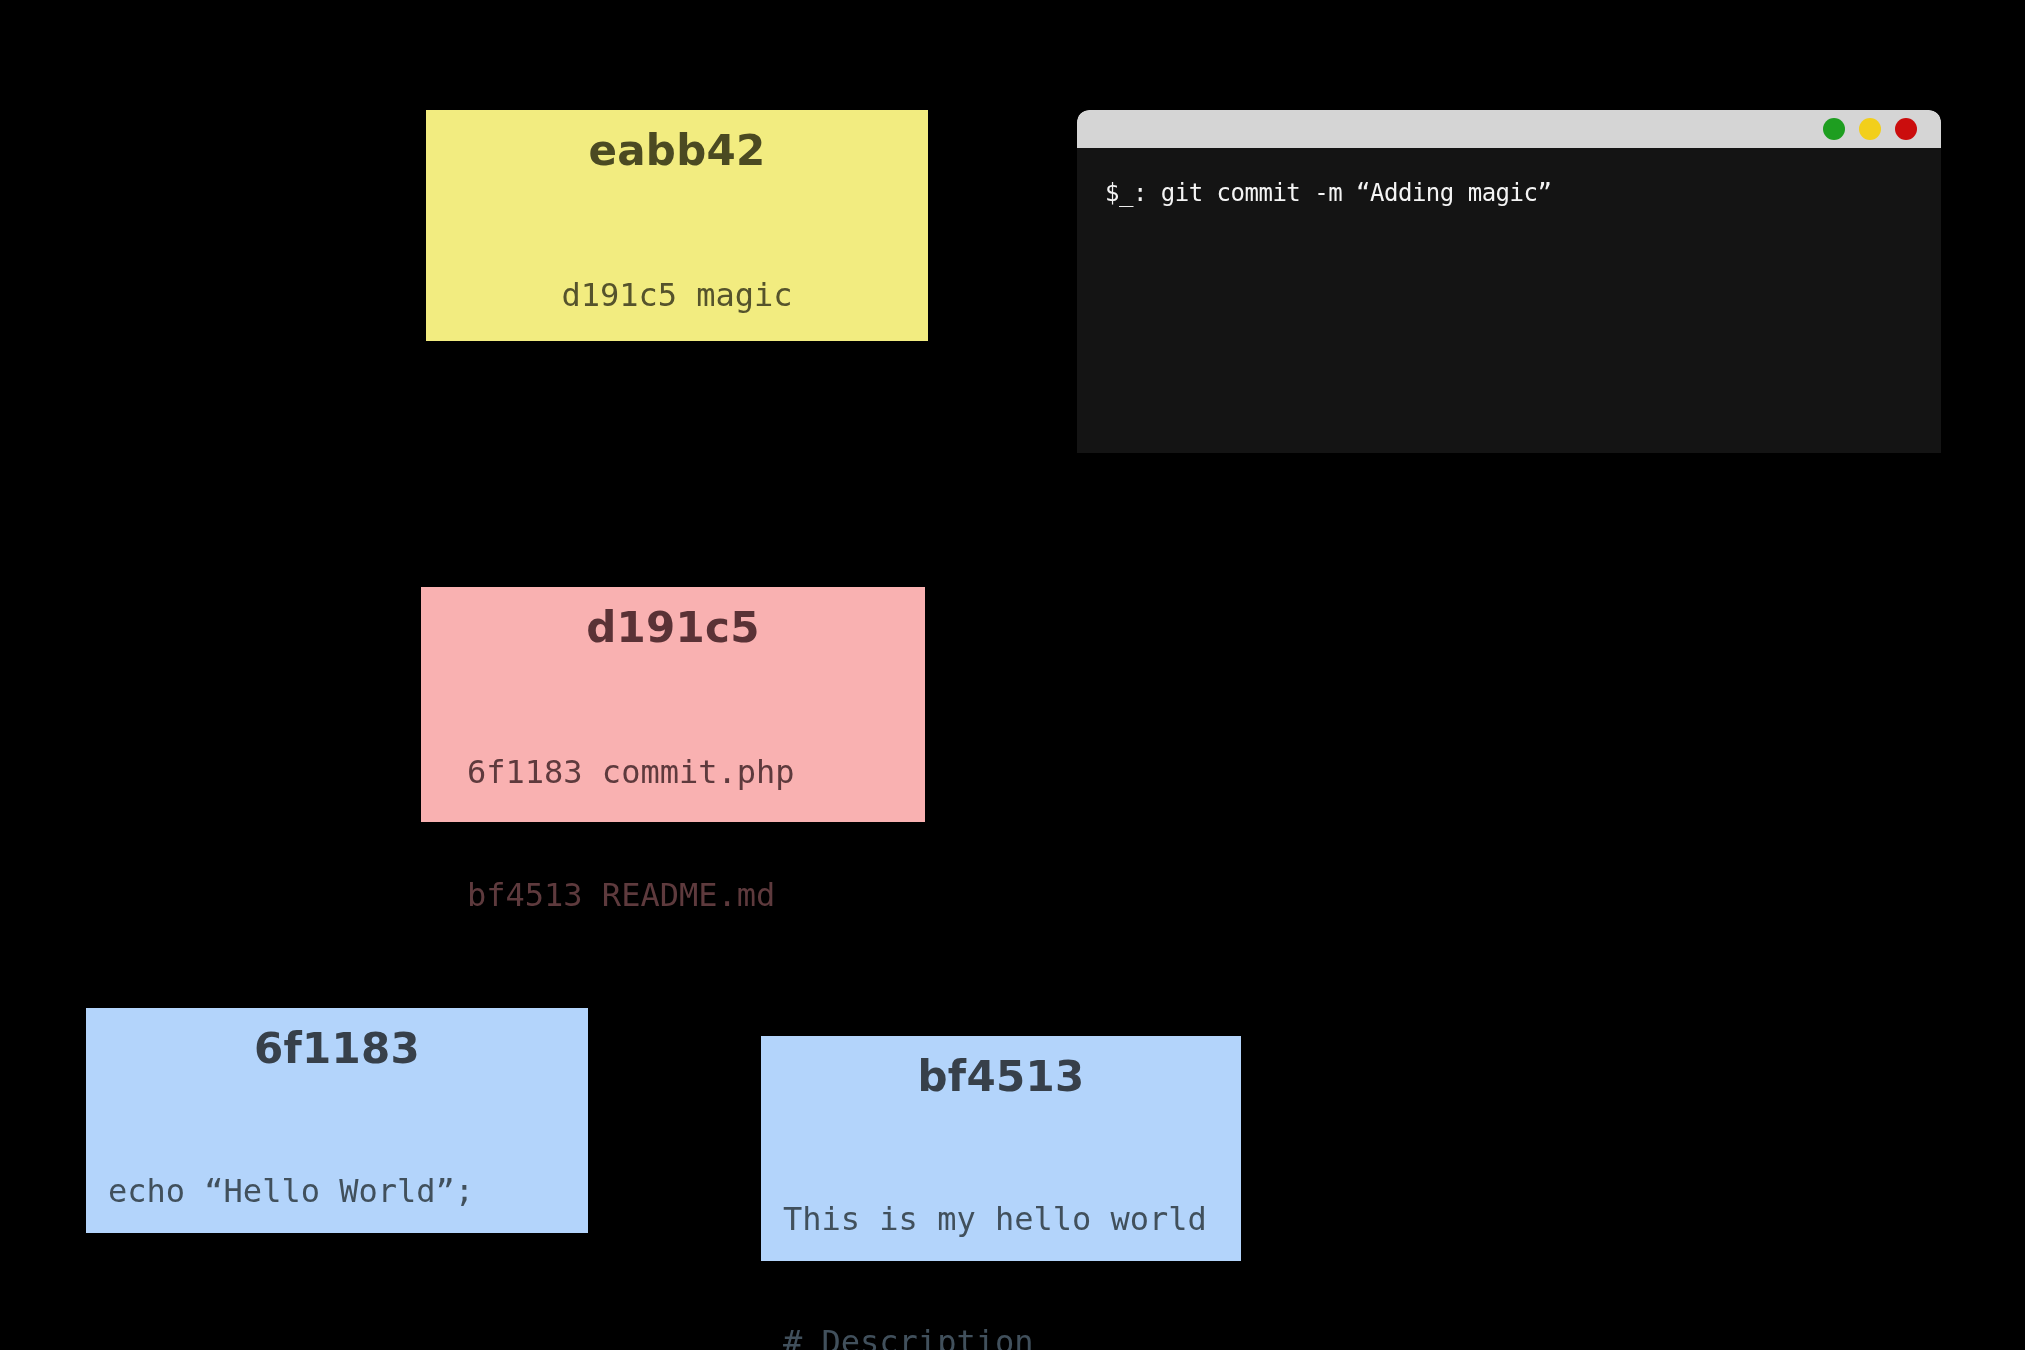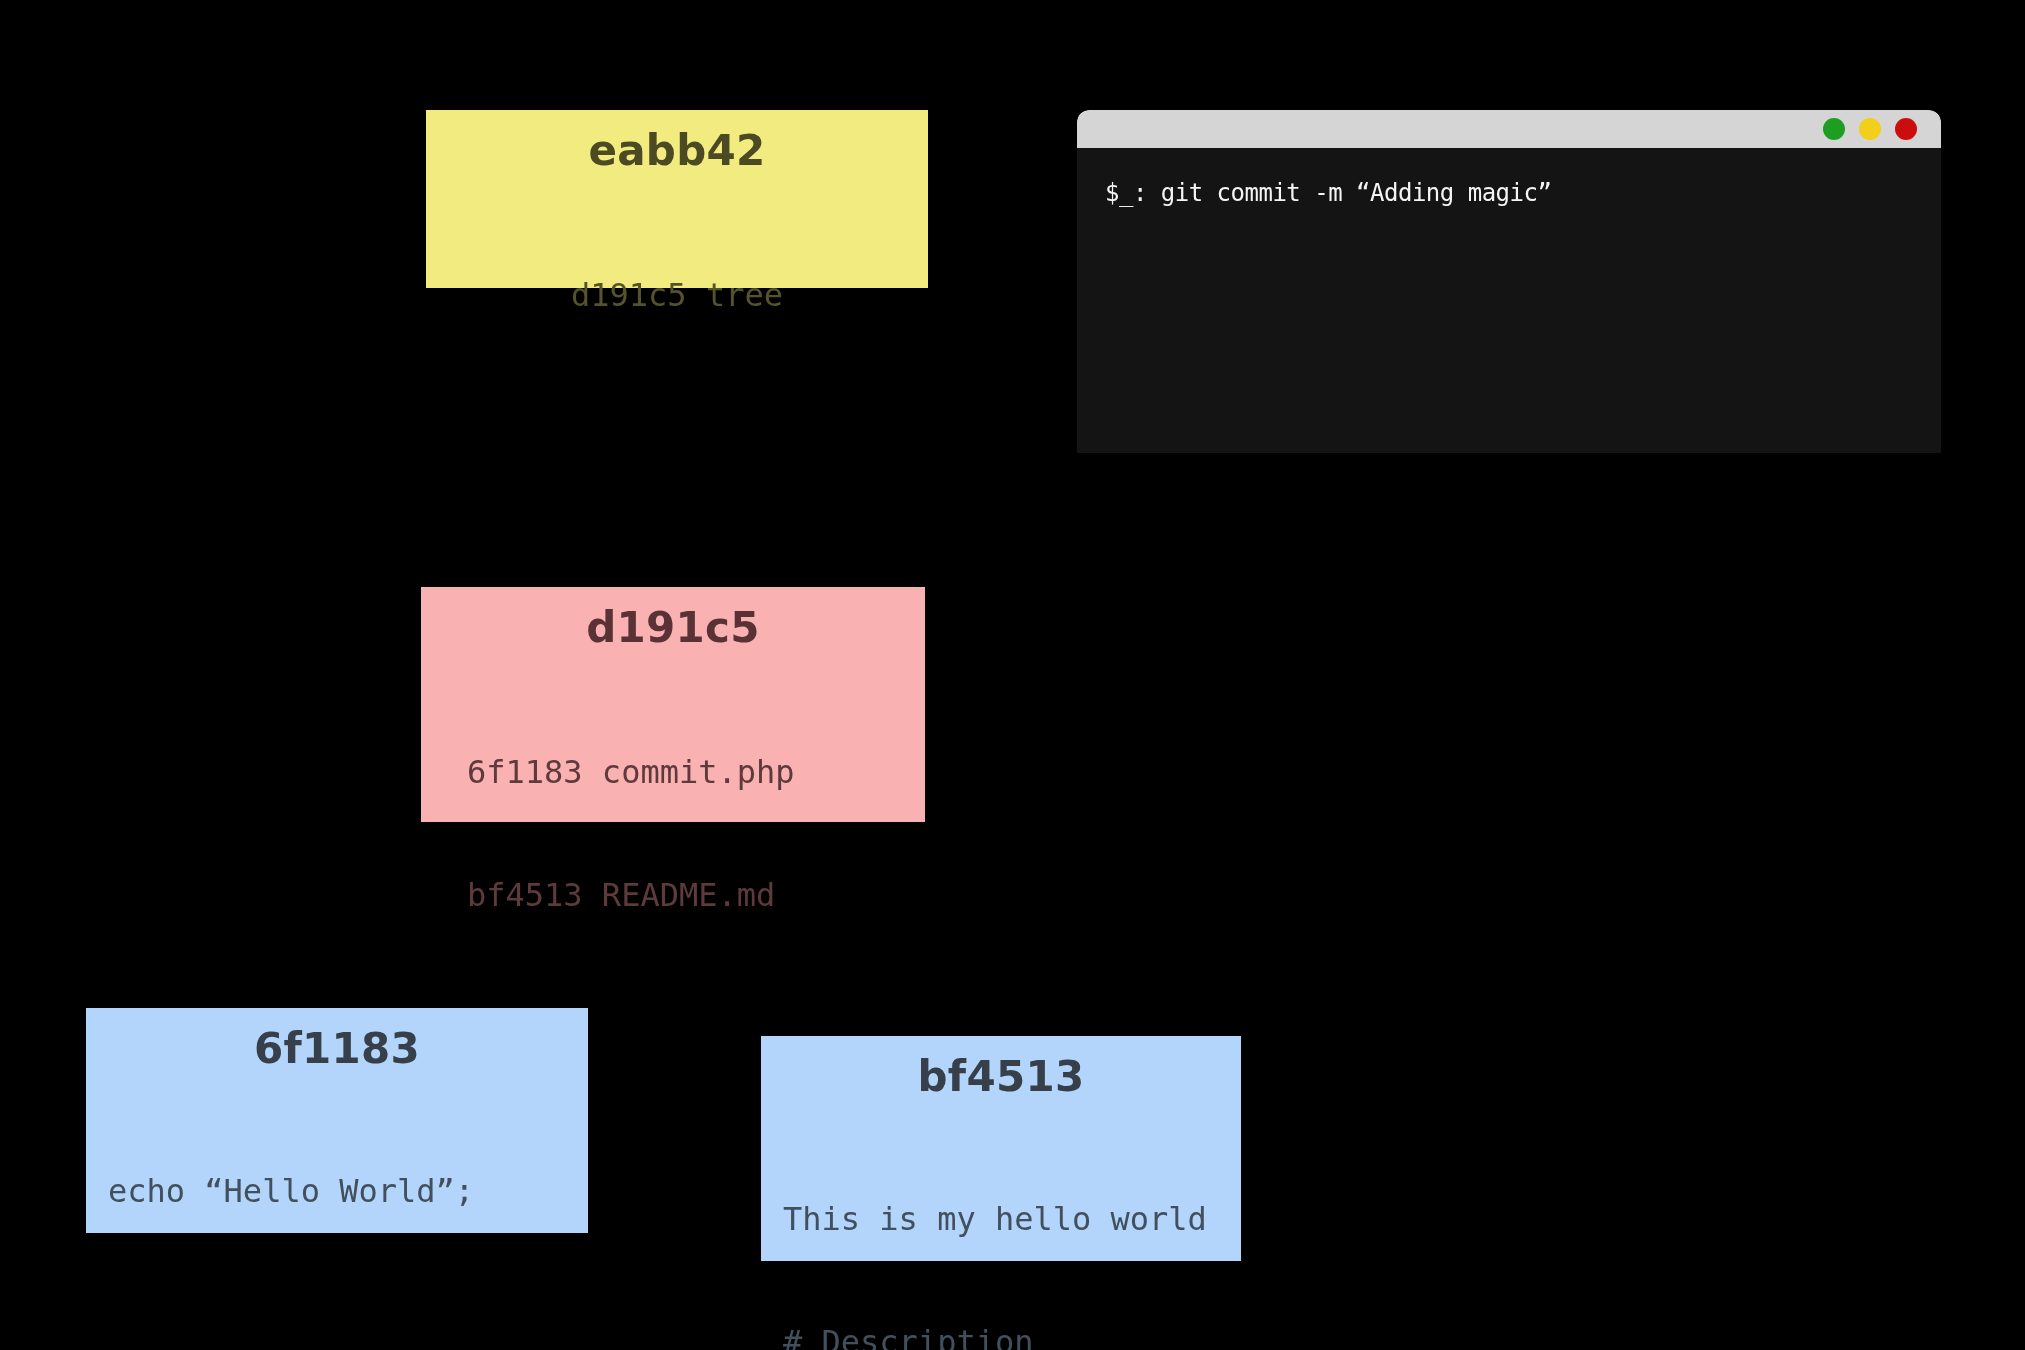--- a/index.html
+++ b/index.html
@@ -52,21 +52,21 @@
   .node-body .line {
     display: block;
     white-space: pre;
   }
 
   
   #commit-node {
     left: 426px;
     top: 110px;
     width: 502px;
-    height: 178px;
+    height: 231px;
     background: #F2EC80;
   }
   #commit-node .node-title { color: #4b4a22; font-size: 42px; margin-bottom: 20px; }
   #commit-node .node-body  { color: #55532c; }
 
   
   #tree-node {
     left: 421px;
     top: 587px;
     width: 504px;
@@ -150,21 +150,21 @@
   }
 </style>
 </head>
 <body>
 
 <div class="stage">
 
   <div class="node" id="commit-node">
     <div class="node-title">eabb42</div>
     <div class="node-body centered">
-      <span class="line">d191c5 tree</span>
+      <span class="line">d191c5 magic</span>
     </div>
   </div>
 
   <div class="node" id="tree-node">
     <div class="node-title">d191c5</div>
     <div class="node-body">
       <span class="line">6f1183 commit.php</span>
       <span class="line">bf4513 README.md</span>
     </div>
   </div>

